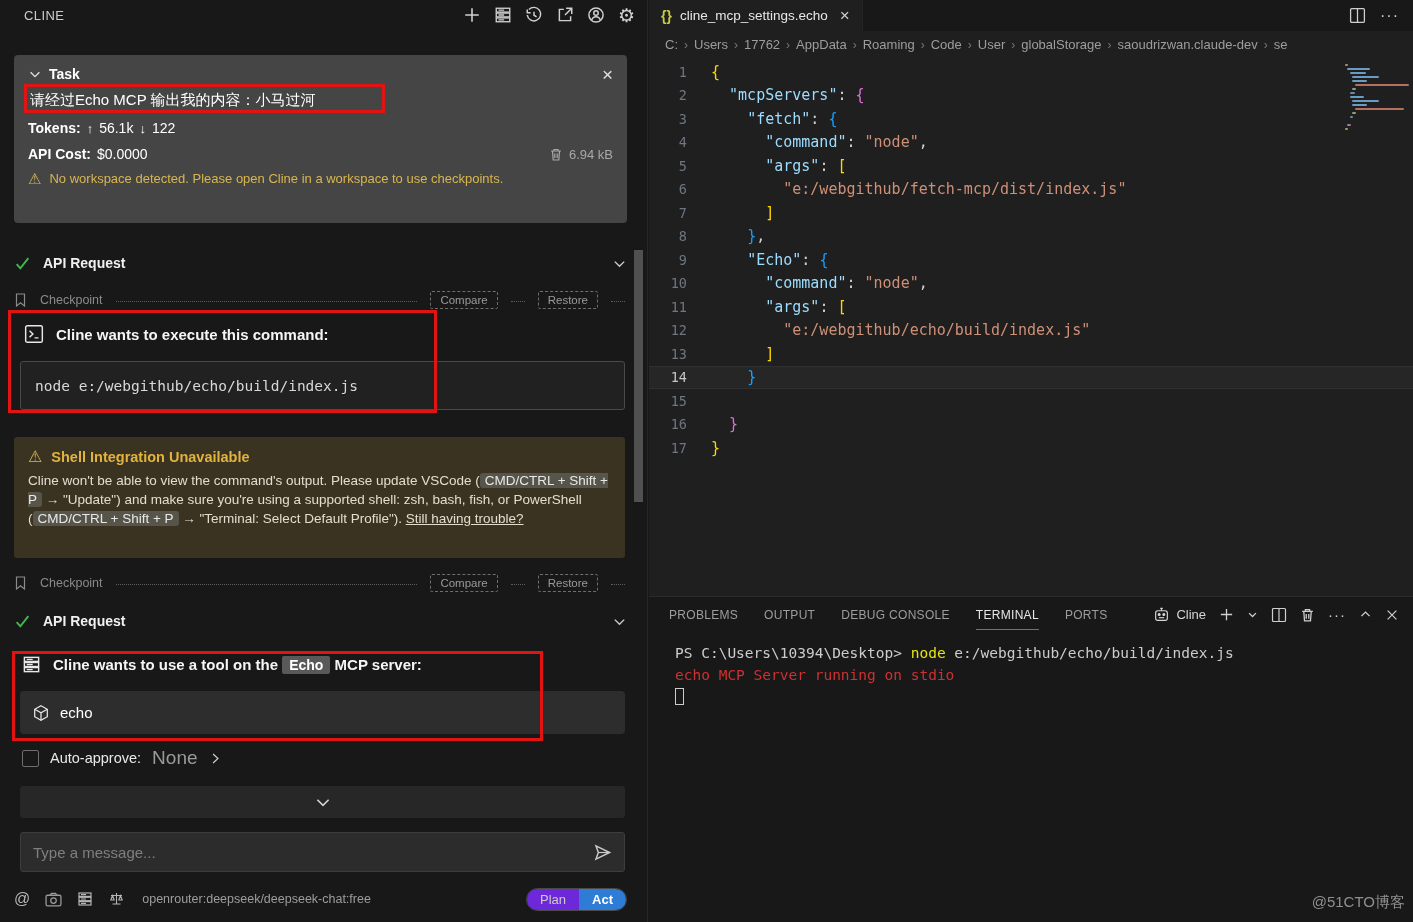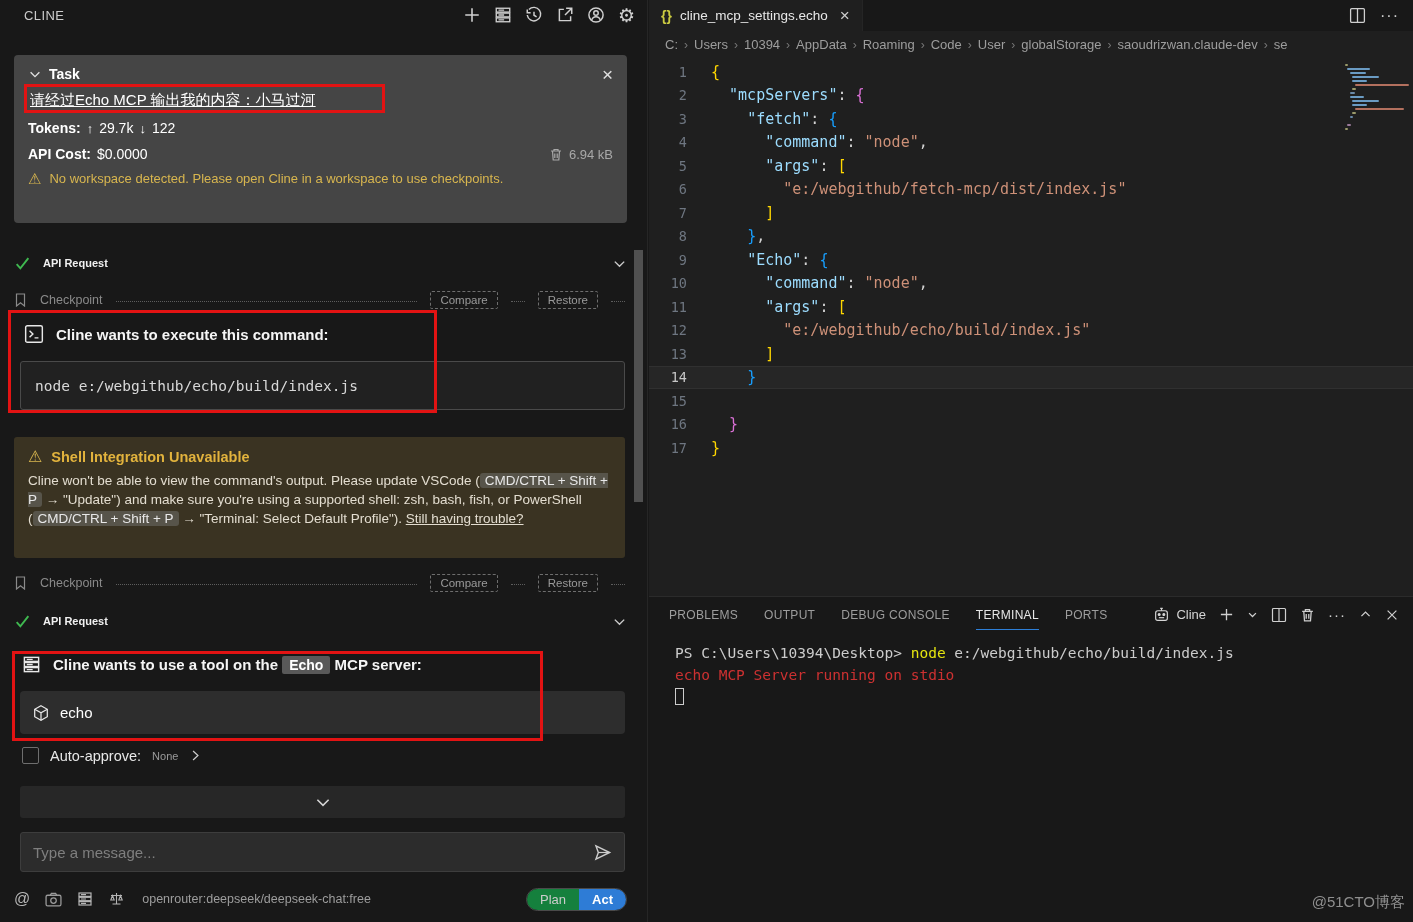--- a/index.html
+++ b/index.html
@@ -20,33 +20,33 @@
 
   
   #left-scrollbar { position:absolute; right:4px; top:250px; width:9px; height:252px; background:#505050; }
 
   
   #task-card { position:absolute; left:14px; top:55px; width:613px; height:168px; background:#454545; border-radius:4px; padding:7px 14px 6px 14px; }
   .task-head { display:flex; align-items:center; height:24px; }
   .task-head .t-label { font-weight:bold; font-size:14px; color:#ffffff; margin-left:7px; }
   .task-head .spacer { flex:1; }
   .task-close { font-size:19px; color:#e0e0e0; line-height:1; cursor:default; }
-  .task-text { font-size:15px; color:#ffffff; height:29px; display:flex; align-items:center; padding-left:2px;text-decoration:underline; }
+  .task-text { font-size:15px; color:#ffffff; height:29px; display:flex; align-items:center; padding-left:2px; }
   .task-row { display:flex; align-items:center; height:26px; font-size:14px; color:#ffffff; gap:6px; }
   .task-row b { font-weight:bold; }
   .arrow { font-size:13px; }
   .ctx-bar { flex:1; height:4px; background:#8a8a8a; border-radius:2px; margin:0 6px; position:relative; }
   .ctx-fill { position:absolute; left:0; top:-1px; height:6px; width:7%; background:#ffffff; border-radius:3px; }
   .cost-right { margin-left:auto; display:flex; align-items:center; gap:6px; color:#a8a8a8; font-size:13px; }
   .task-warning { display:flex; align-items:center; gap:8px; height:22px; font-size:13px; color:#d8b64f; }
   .warn-glyph { color:#d8b64f; font-size:15px; line-height:1; }
 
   
   .api-row { position:absolute; left:14px; width:613px; height:30px; display:flex; align-items:center; gap:12px; }
-  .api-row .label { font-weight:bold; font-size:11px; color:#f0f0f0; }
+  .api-row .label { font-weight:bold; font-size:14px; color:#f0f0f0; }
   .api-row .spacer { flex:1; }
   #api-row-1 { top:248px; } #api-row-2 { top:606px; }
 
   
   .chk-row { position:absolute; left:14px; width:611px; height:18px; display:flex; align-items:center; color:#8a8a8a; font-size:12.5px; gap:13px; }
   #chk-row-1 { top:291px; } #chk-row-2 { top:574px; }
   .chk-dots { flex:1; border-top:1px dotted #5d5d5d; margin-top:2px; }
   .chk-dots.short { flex:0 0 14px; }
   .chk-btn { border:1px dashed #6e6e6e; color:#9a9a9a; font-size:11.5px; padding:2px 9px; border-radius:2px; background:transparent; }
 
@@ -66,37 +66,37 @@
   
   #tool-head { position:absolute; left:22px; top:655px; display:flex; align-items:center; gap:12px; }
   #tool-head .label { font-weight:bold; font-size:15px; color:#f5f5f5; }
   .server-badge { background:#595959; color:#ffffff; font-weight:bold; border-radius:2px; padding:1px 7px; font-size:14px; }
   #tool-row { position:absolute; left:20px; top:691px; width:605px; height:43px; background:#2d2d2d; border-radius:4px; display:flex; align-items:center; gap:10px; padding:0 12px; font-size:15px; color:#ffffff; }
 
   
   #auto-approve { position:absolute; left:22px; top:747px; display:flex; align-items:center; gap:11px; }
   .checkbox { width:17px; height:17px; border:1.5px solid #6e6e6e; border-radius:2px; background:transparent; }
   #auto-approve .aa-label { font-size:14.5px; color:#e8e8e8; }
-  #auto-approve .aa-value { font-size:11px; color:#9a9a9a; }
+  #auto-approve .aa-value { font-size:19px; color:#9a9a9a; }
 
   
   #collapse-bar { position:absolute; left:20px; top:786px; width:605px; height:32px; background:#272727; border-radius:3px; display:flex; align-items:center; justify-content:center; }
 
   
   #message-input { position:absolute; left:20px; top:832px; width:605px; height:40px; background:#2c2c2c; border:1px solid #3d3d3d; border-radius:3px; display:flex; align-items:center; padding:0 12px; }
   #message-input .placeholder { color:#7f7f7f; font-size:15px; flex:1; }
 
   
   #cline-footer { position:absolute; left:14px; top:884px; width:613px; height:30px; display:flex; align-items:center; gap:15px; }
   #cline-footer .at-glyph { font-size:16px; color:#b5b5b5; }
   #cline-footer .model { font-size:12.5px; color:#9d9d9d; margin-left:2px; }
   #cline-footer .spacer { flex:1; }
   #mode-toggle { display:flex; border:1px solid #4a4a4a; border-radius:999px; overflow:hidden; }
   #mode-toggle .seg { font-size:13px; padding:3px 13px; }
-  #mode-toggle .plan { color:#cccccc; background:#15803d; }
+  #mode-toggle .plan { color:#cccccc; background:#6d28d9; }
   #mode-toggle .act { color:#ffffff; background:#2e7cd6; font-weight:bold; }
 
   
   .annotation { position:absolute; border:3px solid #e21313; pointer-events:none; z-index:40; }
   #red-1 { left:24px; top:84px; width:361px; height:29px; }
   #red-2 { left:8px; top:310px; width:429px; height:103px; }
   #red-3 { left:12px; top:651px; width:531px; height:90px; }
 
   
   #right-region { position:absolute; left:649px; top:0; width:764px; height:922px; background:#1f1f1f; }
@@ -197,21 +197,21 @@
             </svg>
         </span>
         <span class="t-label">Task</span>
         <span class="spacer"></span>
         <span class="task-close">×</span>
       </div>
       <div class="task-text">请经过Echo MCP 输出我的内容：小马过河</div>
       <div class="task-row">
         <b>Tokens:</b>
         <span class="arrow">↑</span>
-        <span>29.7k</span>
+        <span>56.1k</span>
         <span class="arrow">↓</span>
         <span>122</span>
       </div>
       <div class="task-row">
         <b>API Cost:</b>
         <span>$0.0000</span>
         <span class="cost-right">
           <span class="icon">
             <svg class="ic" width="14" height="15" viewBox="0 0 14 15" fill="none" stroke="#a8a8a8" stroke-width="1.2">
                 <path d="M2 4h10M5 4V2.5h4V4M3.5 4l.7 9h5.6l.7-9M5.8 6.5v4.5M8.2 6.5v4.5"></path>
@@ -411,21 +411,21 @@
         </span>
         <span class="more">···</span>
       </span>
     </div>
 
     <div id="breadcrumb">
         <span class="crumb">C:</span>
         <span class="sep">›</span>
         <span class="crumb">Users</span>
         <span class="sep">›</span>
-        <span class="crumb">10394</span>
+        <span class="crumb">17762</span>
         <span class="sep">›</span>
         <span class="crumb">AppData</span>
         <span class="sep">›</span>
         <span class="crumb">Roaming</span>
         <span class="sep">›</span>
         <span class="crumb">Code</span>
         <span class="sep">›</span>
         <span class="crumb">User</span>
         <span class="sep">›</span>
         <span class="crumb">globalStorage</span>

